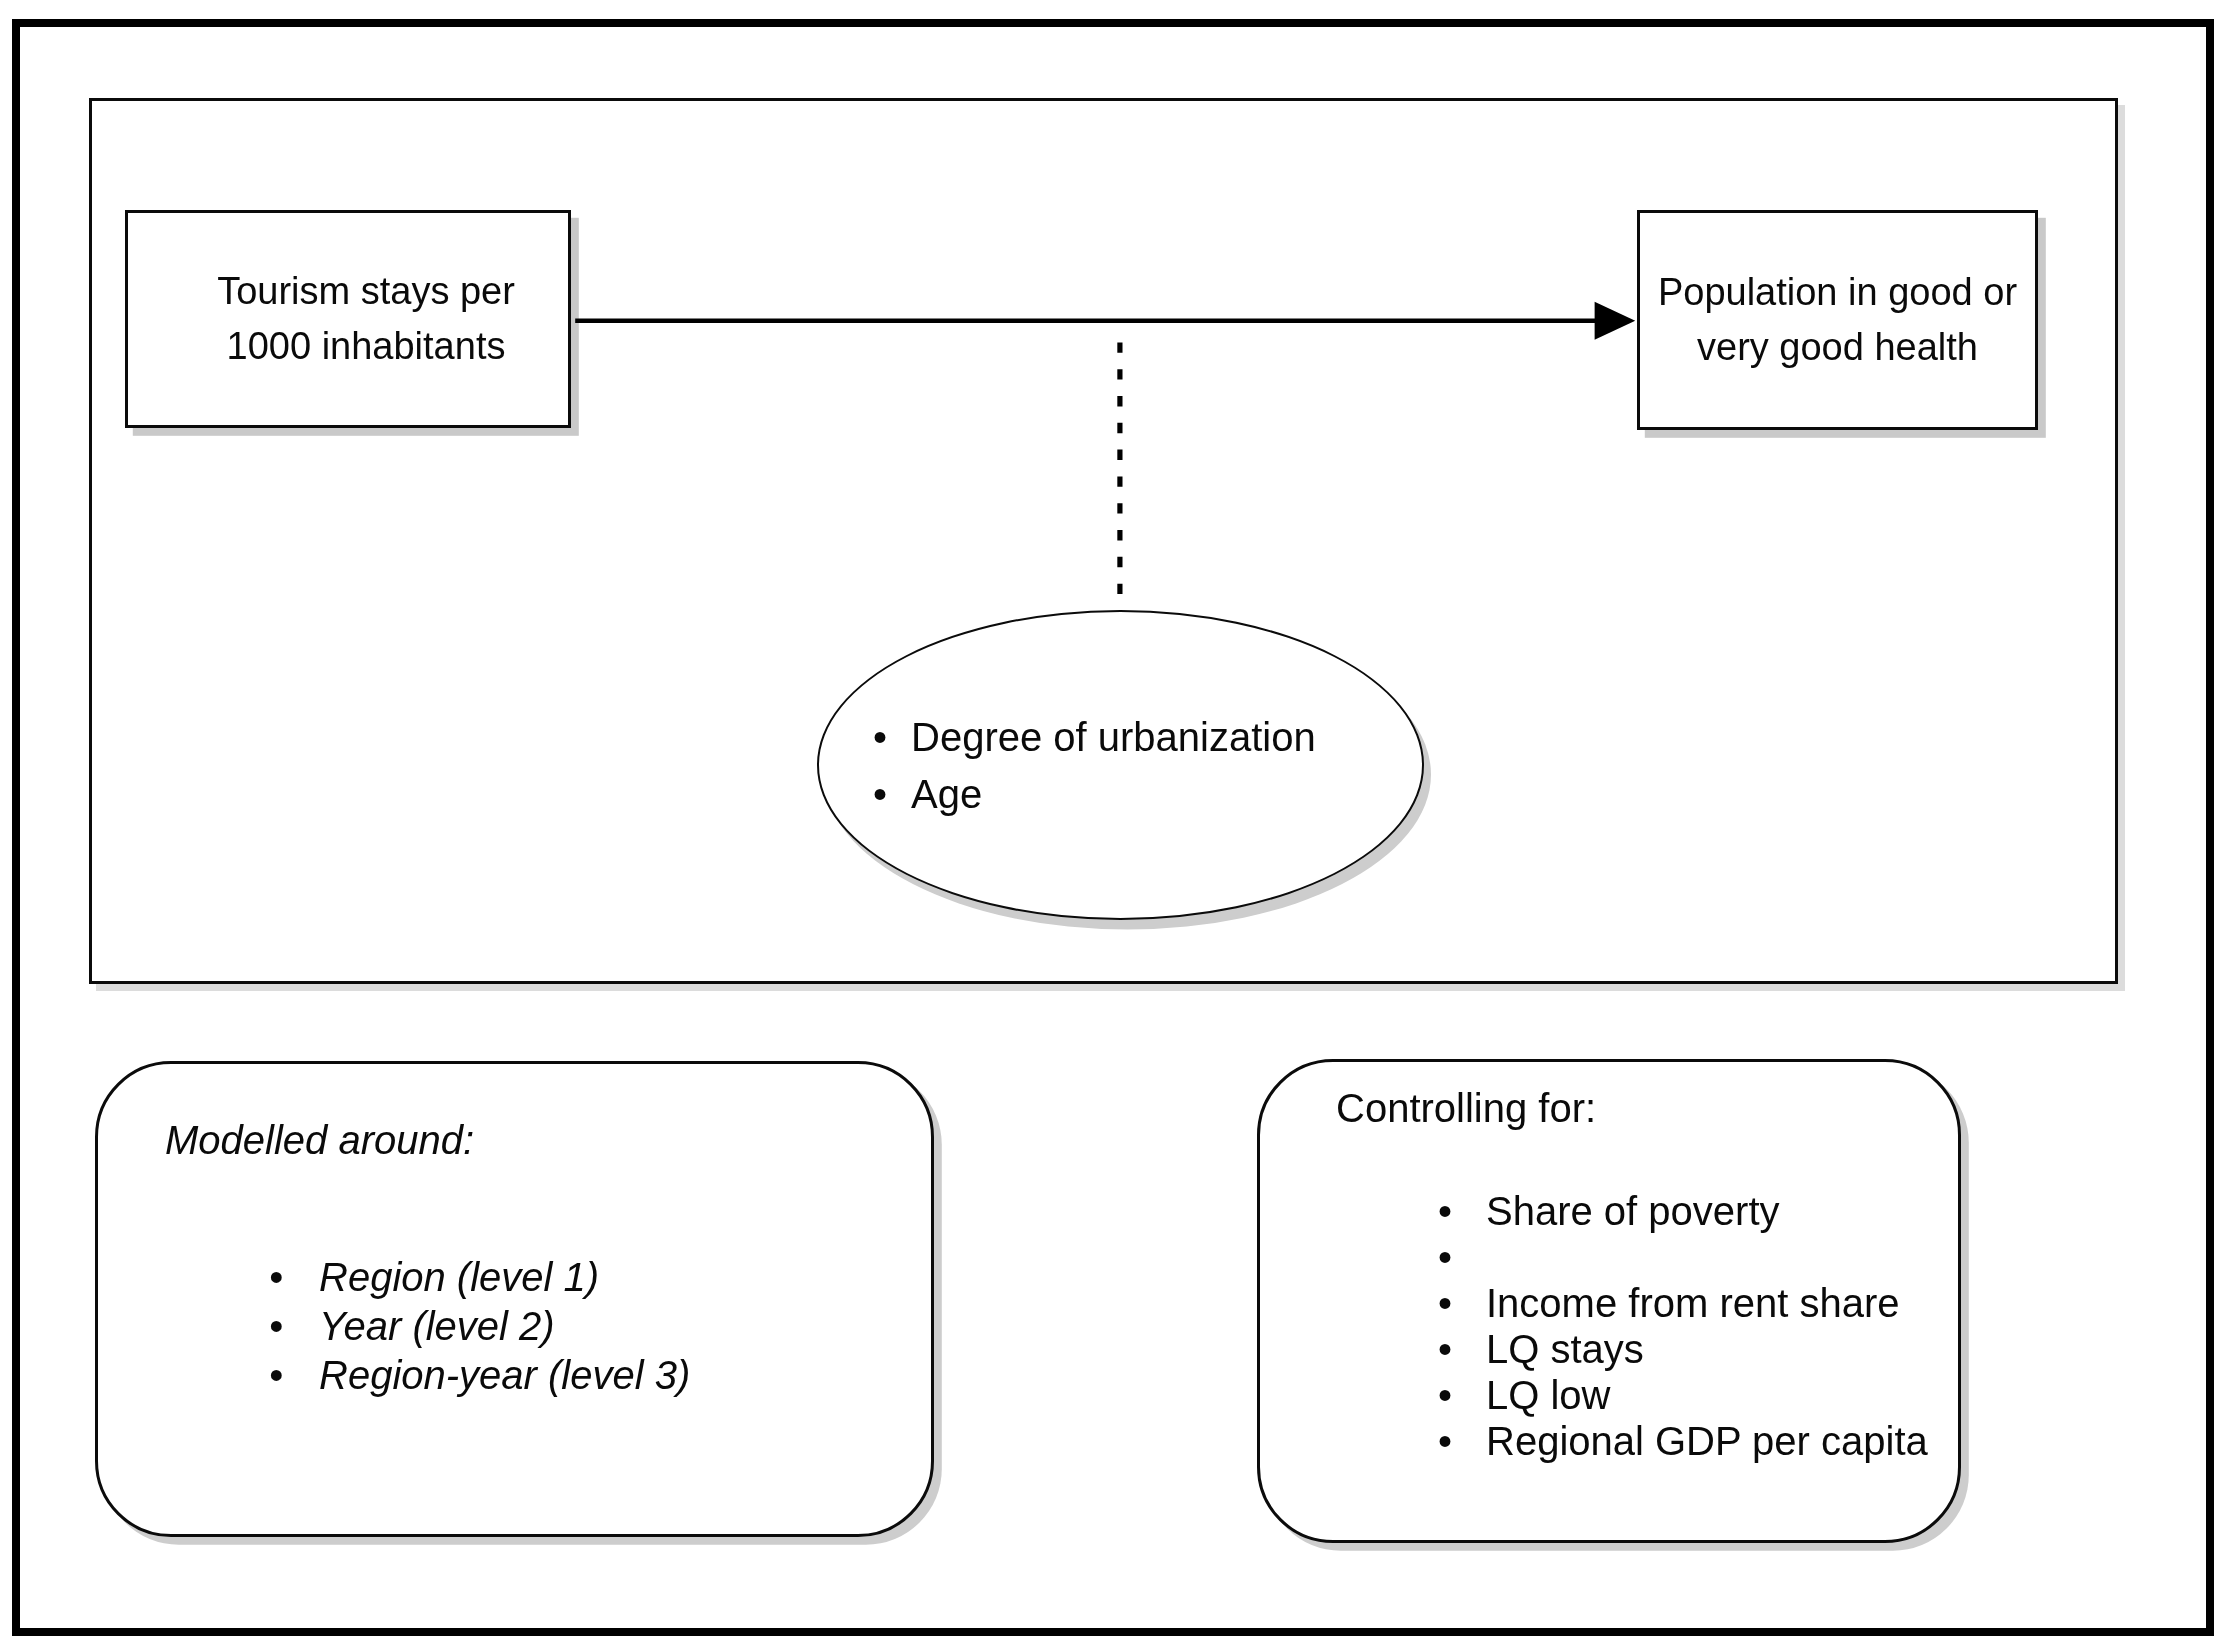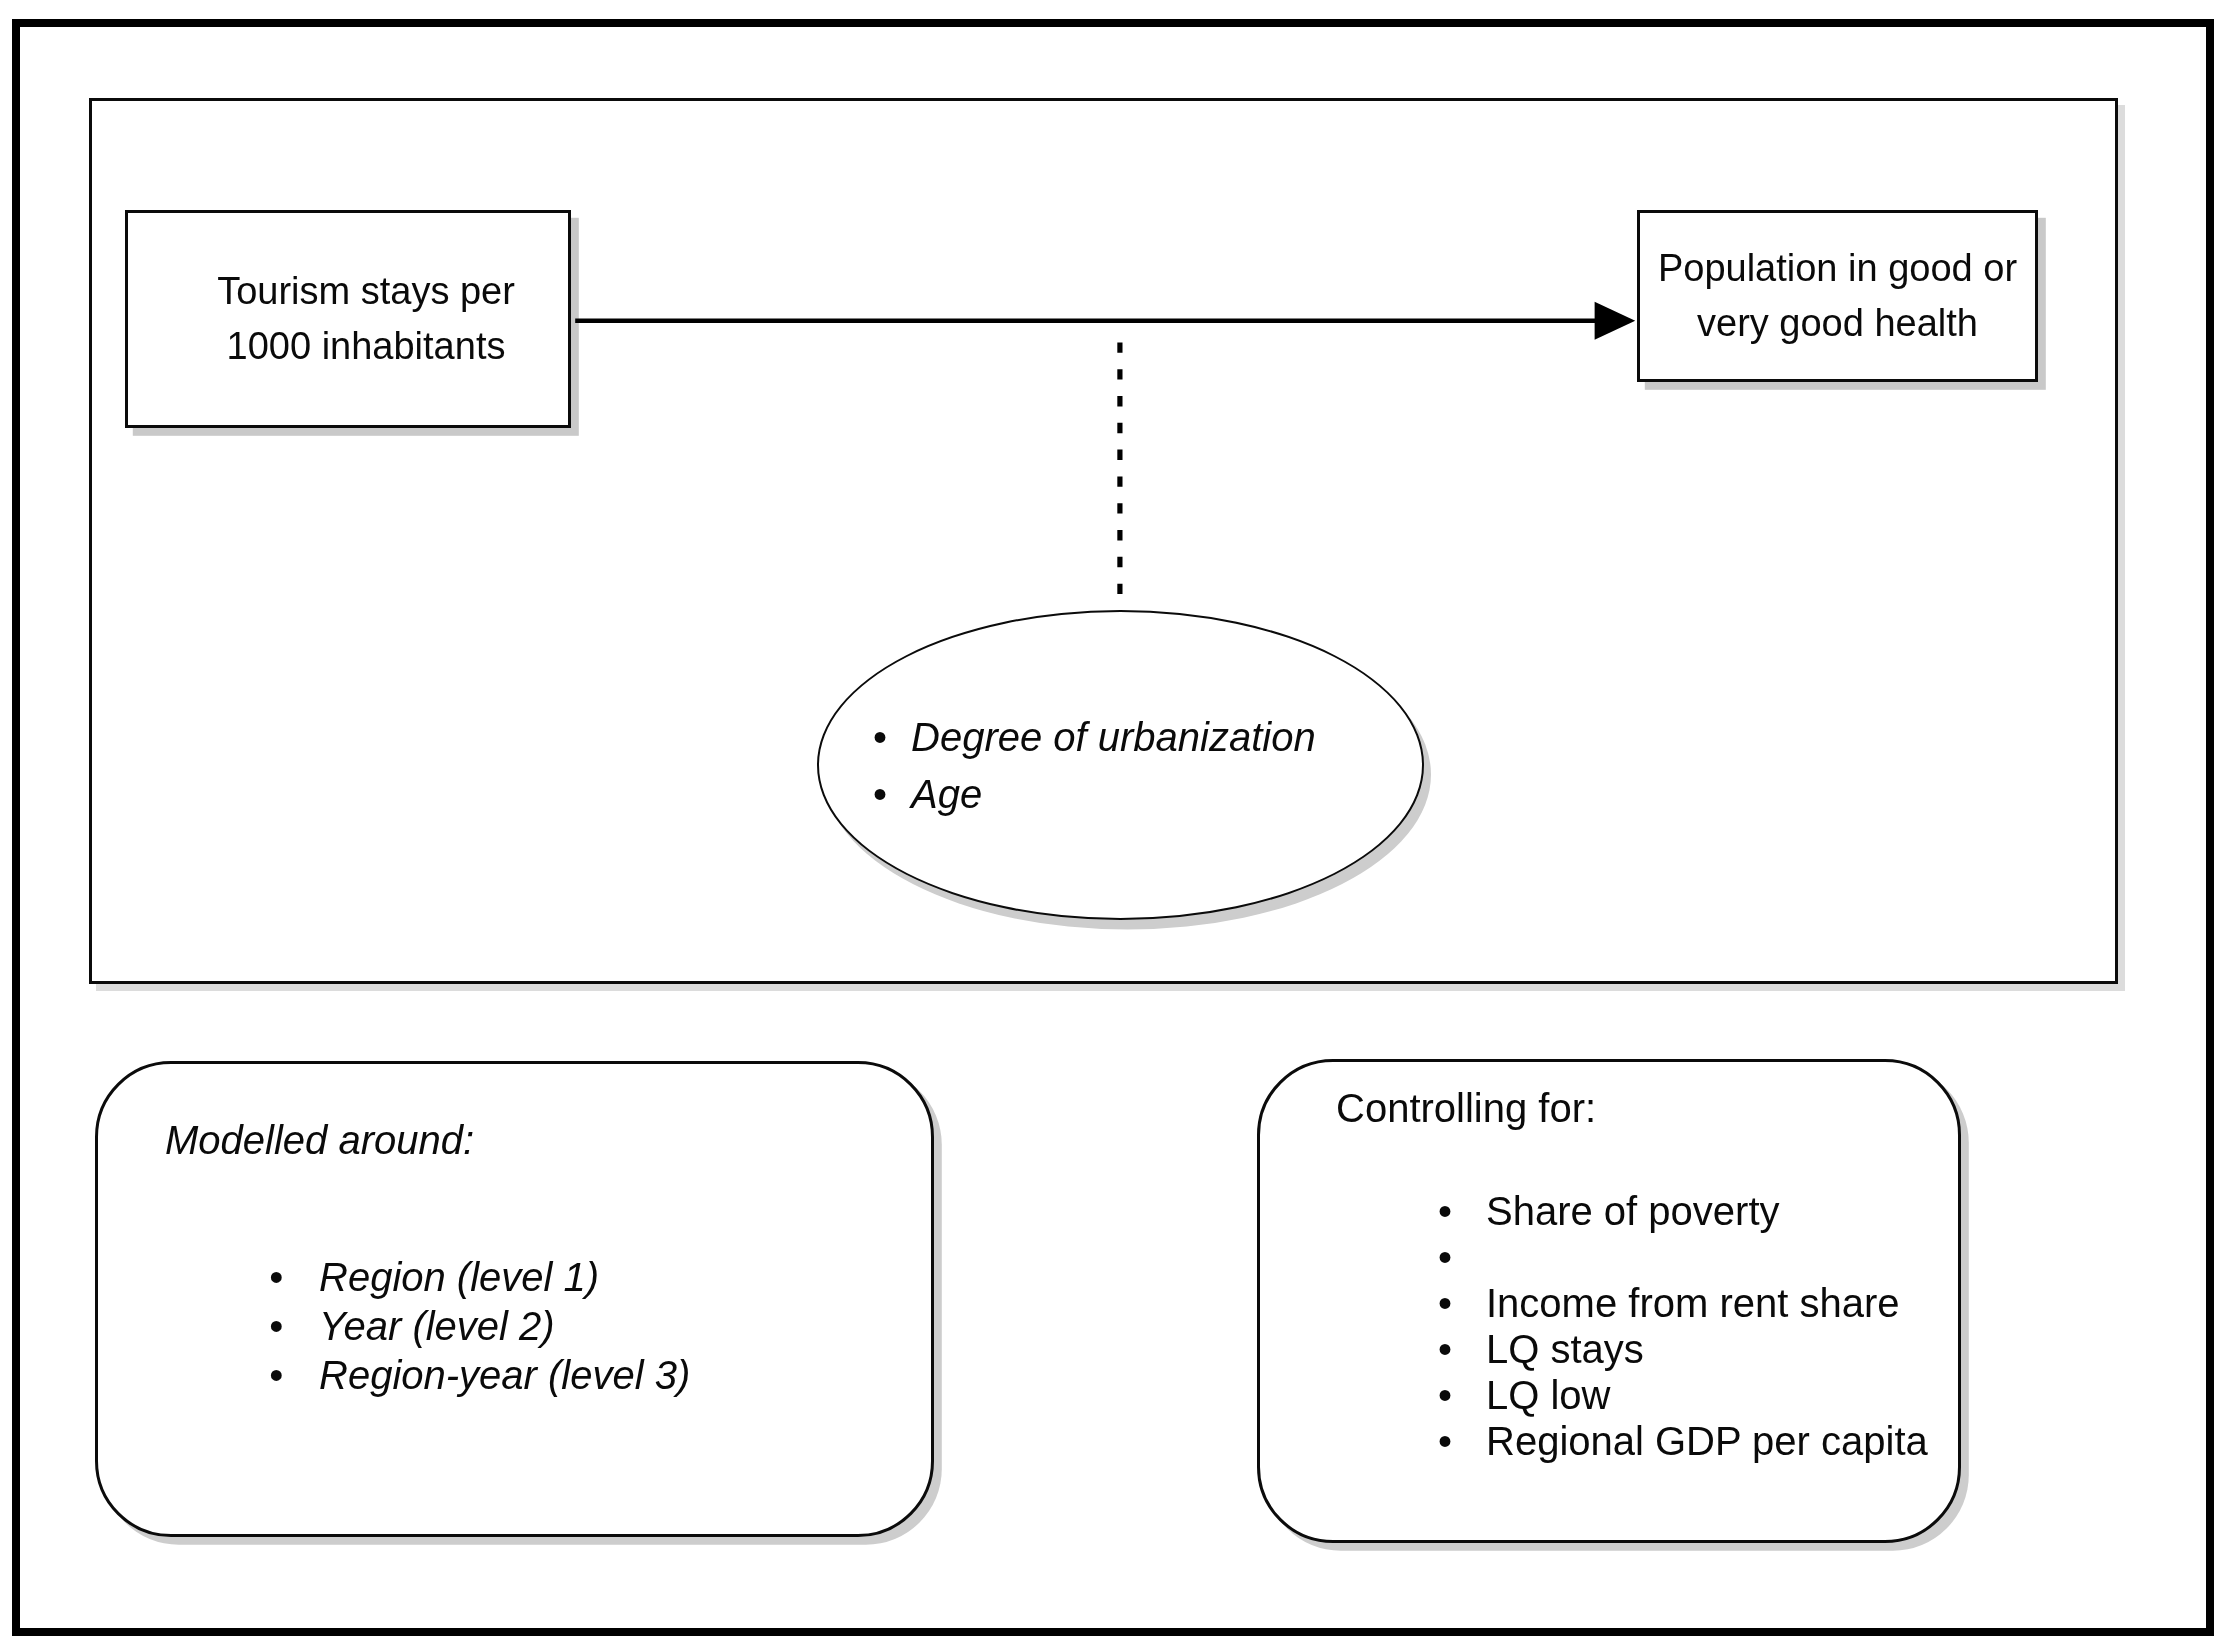--- a/index.html
+++ b/index.html
@@ -43,21 +43,21 @@
     display: flex;
     flex-direction: column;
     justify-content: center;
     align-items: center;
     text-align: center;
     font-size: 38px;
     line-height: 55px;
   }
   .node .node-line { white-space: nowrap; }
   .predictor { left: 125px; top: 210px; width: 446px; height: 218px; padding-left: 36px; }
-  .outcome   { left: 1637px; top: 210px; width: 401px; height: 172px; }
+  .outcome   { left: 1637px; top: 210px; width: 401px; height: 220px; }
 
   .connectors {
     position: absolute;
     left: 0; top: 0;
     width: 2226px; height: 1648px;
     pointer-events: none;
   }
 
   .moderators-ellipse {
     position: absolute;
@@ -79,21 +79,21 @@
     align-items: baseline;
   }
   .dot { flex: 0 0 auto; }
   .ellipse-list {
     position: absolute;
     left: 54px; top: 97px;
     font-size: 40px;
     line-height: 57px;
   }
   .ellipse-list .dot { min-width: 38px; font-style: normal; }
-  .ellipse-list .txt { font-style: italic; white-space: nowrap; }
+  .ellipse-list .txt { white-space: nowrap; }
 
   .panel {
     position: absolute;
     border: 3.5px solid #0b0b0b;
     border-radius: 76px;
     box-sizing: border-box;
     background: #ffffff;
     box-shadow: 7.8px 7.8px 0 #cdcdcd;
   }
   .panel-heading {

